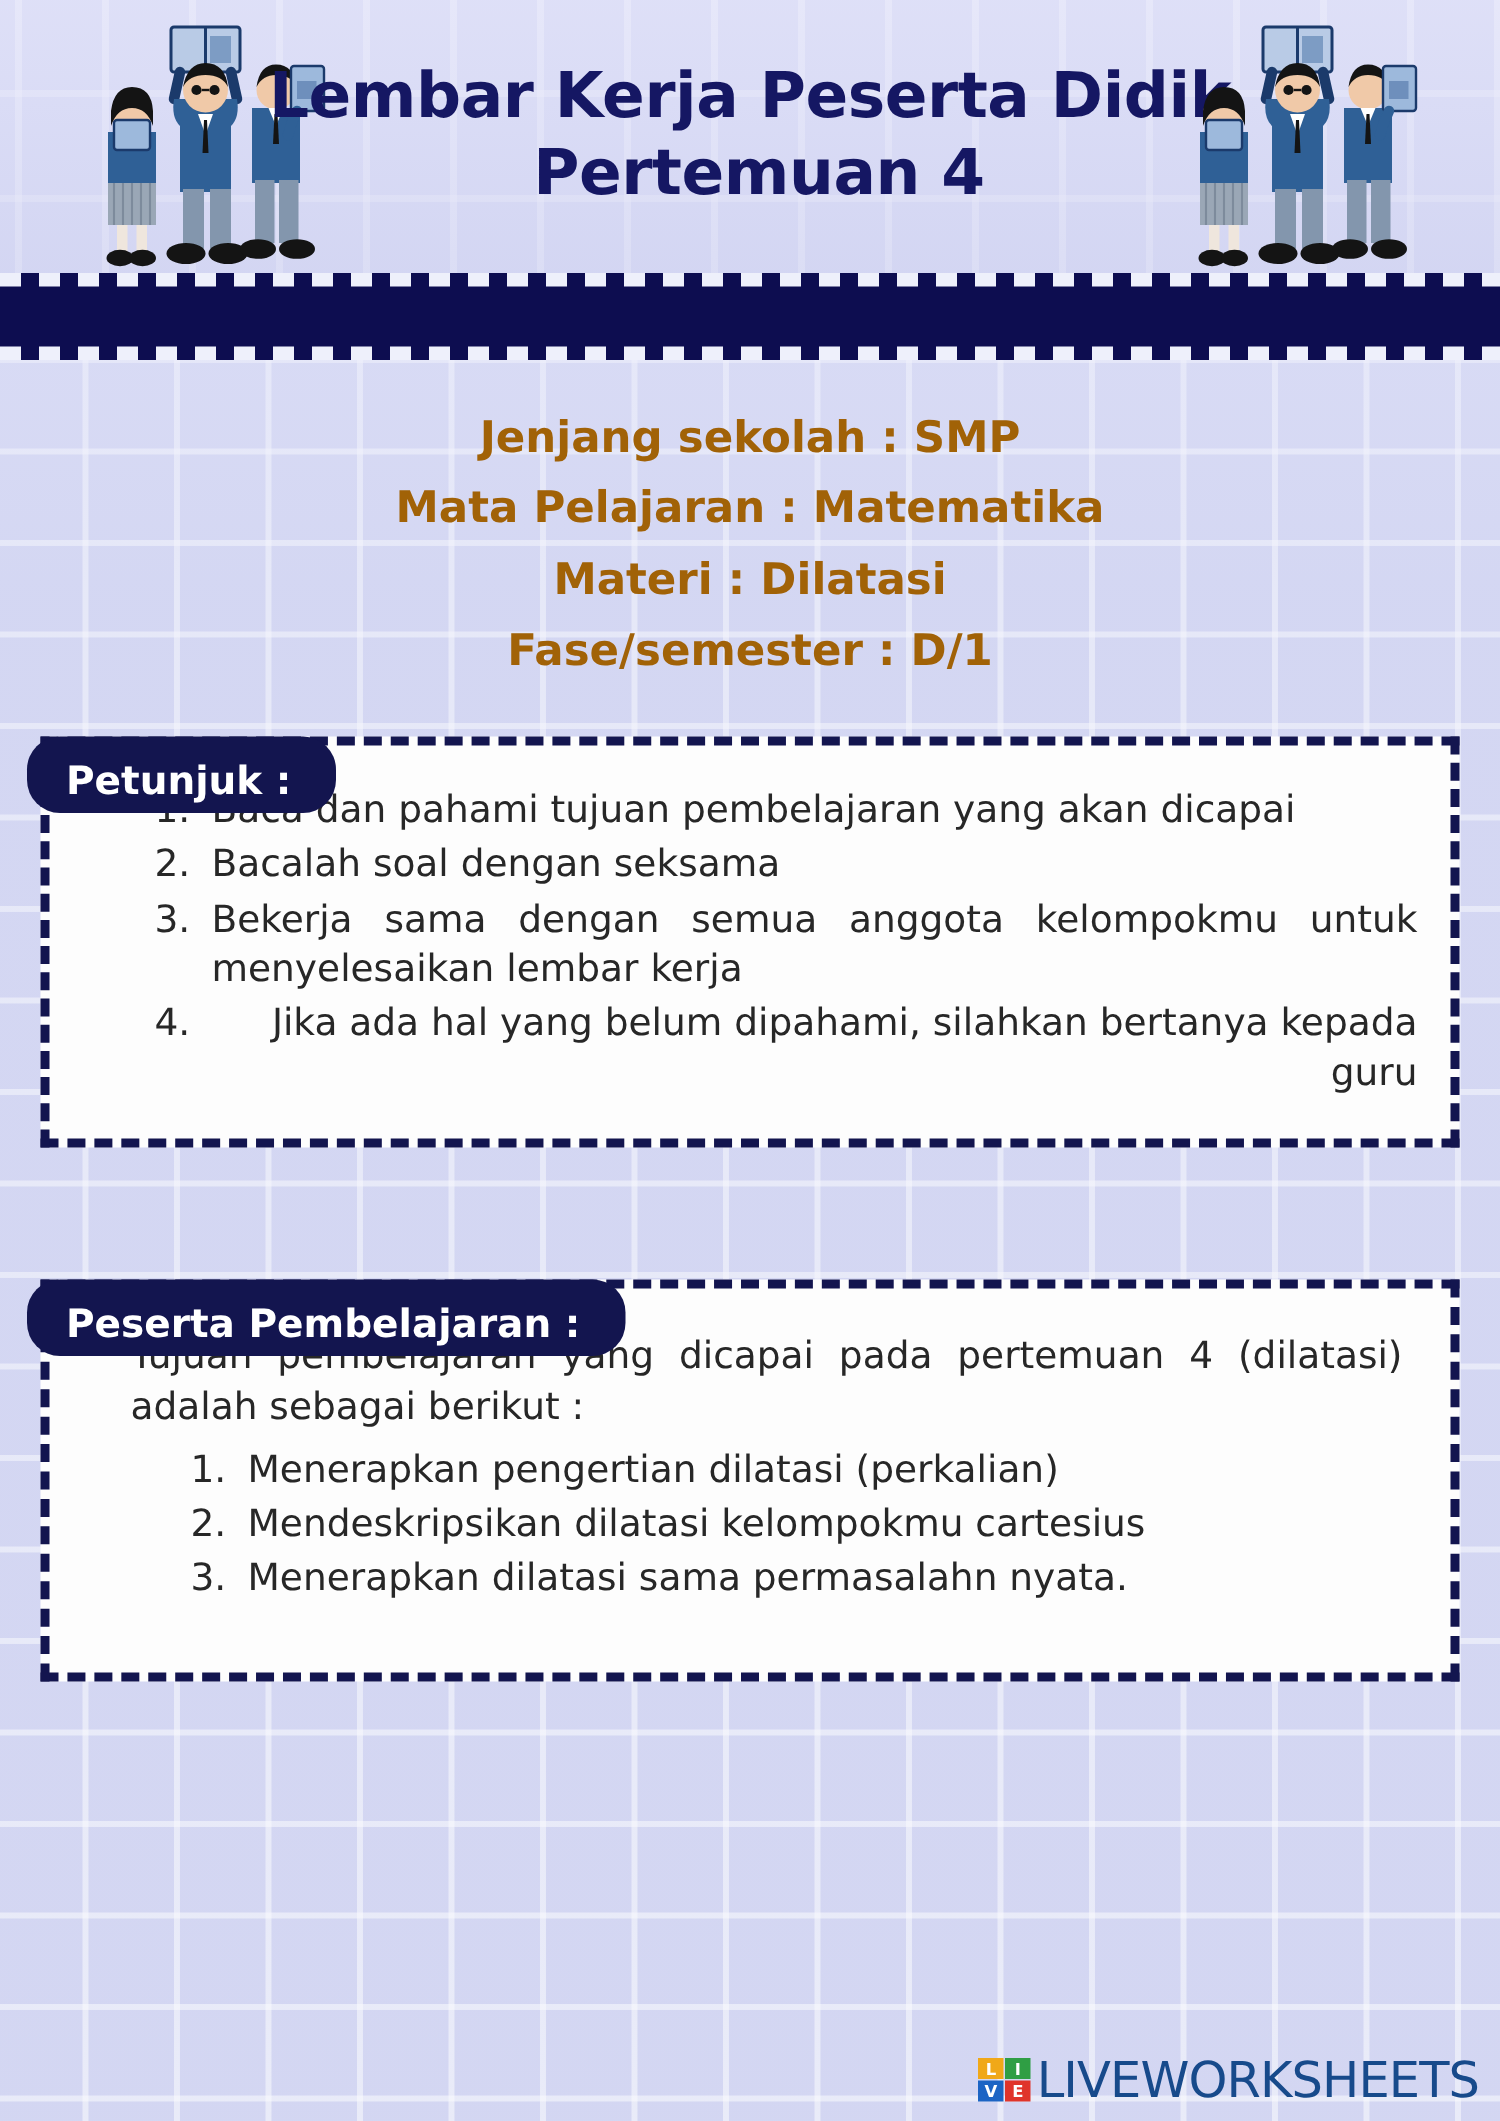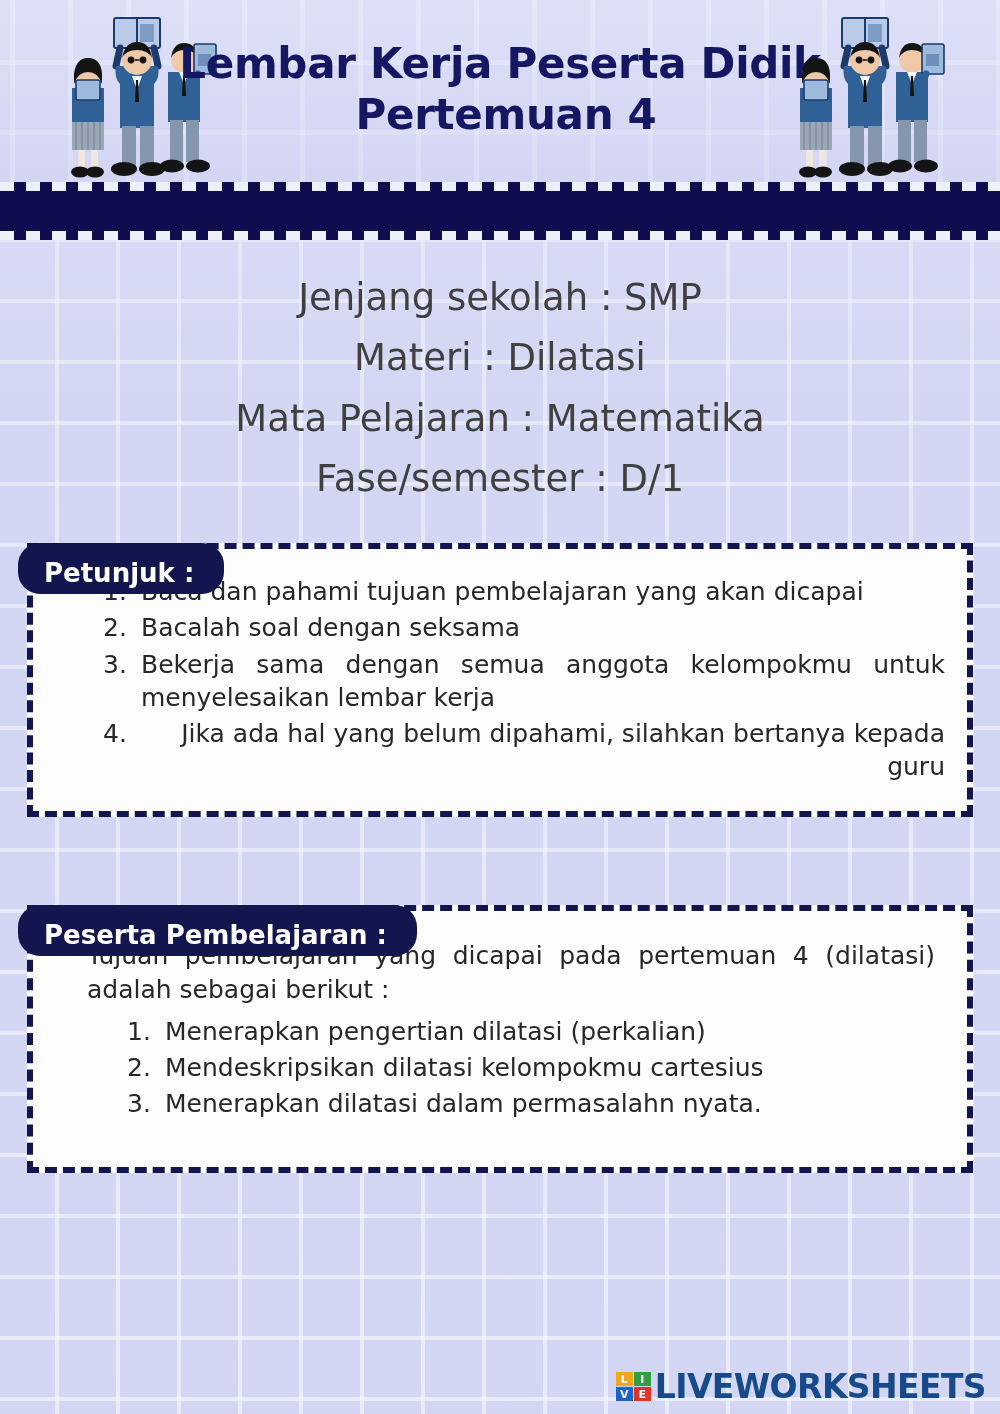--- a/index.html
+++ b/index.html
@@ -107,23 +107,23 @@
       to right,
       #eef0fb 0px, #eef0fb 14px,
       transparent 14px, transparent 26px);
   }
   .navy-band::before { top: 0; }
   .navy-band::after  { bottom: 0; }
 
   
   .info-block {
     text-align: center;
-    color: #404040;
-    font-weight: normal;
-    font-size: 37px;
+    color: #a16207;
+    font-weight: bold;
+    font-size: 29px;
     line-height: 1.63;
     padding-top: 28px;
   }
 
   
   .section { position: relative; }
   .section-badge {
     position: absolute;
     top: 0; left: 18px;
     background: #13154f;
@@ -214,21 +214,21 @@
     font-weight: bold;
     font-family: "DejaVu Sans", sans-serif;
     line-height: 1;
   }
   .lw-sq.s1 { background: #f0a818; }
   .lw-sq.s2 { background: #2f9e44; }
   .lw-sq.s3 { background: #1c64c4; }
   .lw-sq.s4 { background: #e0342b; }
   .lw-word {
     color: #174a8b;
-    font-weight: bold;
+    font-weight: normal;
     font-size: 33px;
     letter-spacing: -0.6px;
     font-family: "DejaVu Sans", sans-serif;
   }
 </style>
 </head>
 <body>
 
 <div class="page-bg"></div>
 
@@ -337,22 +337,22 @@
           <ellipse cx="136" cy="152" rx="12" ry="6.5" fill="#141414"></ellipse>
         </g>
       </svg>
     </div>
   </div>
 
   <div class="navy-band"></div>
 
   <div class="info-block">
     <div>Jenjang sekolah : SMP</div>
+    <div>Mata Pelajaran : Matematika</div>
     <div>Materi : Dilatasi</div>
-    <div>Mata Pelajaran : Matematika</div>
     <div>Fase/semester : D/1</div>
   </div>
 
   <div class="section" style="margin-top:26px;">
     <div class="section-badge">Petunjuk :</div>
     <div class="section-box petunjuk">
       <ol class="numbered petunjuk-list">
         <li>Baca dan pahami tujuan pembelajaran yang akan dicapai</li>
         <li>Bacalah soal dengan seksama</li>
         <li>Bekerja sama dengan semua anggota kelompokmu untuk menyelesaikan lembar kerja</li>
@@ -363,21 +363,21 @@
 
   <div class="gap"></div>
 
   <div class="section">
     <div class="section-badge">Peserta Pembelajaran :</div>
     <div class="section-box tujuan">
       <p class="tujuan-intro">Tujuan pembelajaran yang dicapai pada pertemuan 4 (dilatasi) adalah sebagai berikut :</p>
       <ol class="numbered tujuan-list">
         <li>Menerapkan pengertian dilatasi (perkalian)</li>
         <li>Mendeskripsikan dilatasi kelompokmu cartesius</li>
-        <li>Menerapkan dilatasi dalam permasalahn nyata.</li>
+        <li>Menerapkan dilatasi sama permasalahn nyata.</li>
       </ol>
     </div>
   </div>
 
   <div class="footer">
     <div class="lw-squares">
       <span class="lw-sq s1">L</span>
       <span class="lw-sq s2">I</span>
       <span class="lw-sq s3">V</span>
       <span class="lw-sq s4">E</span>

